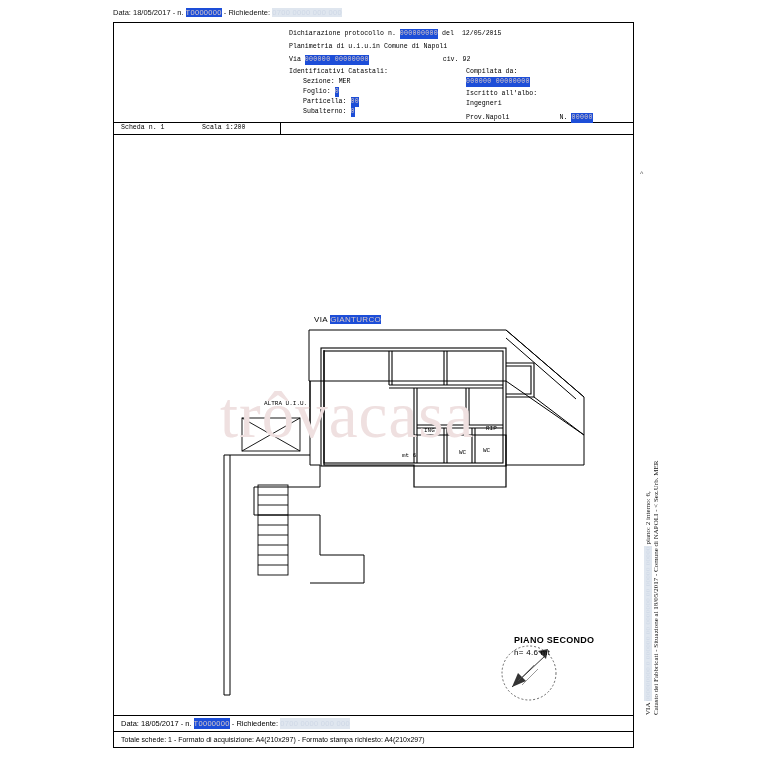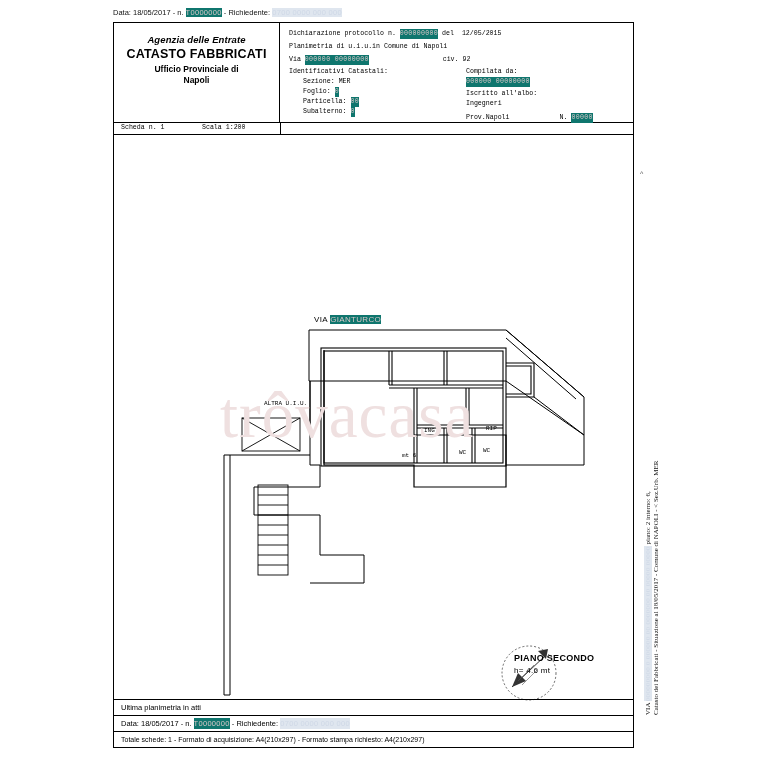--- a/index.html
+++ b/index.html
@@ -26,21 +26,21 @@
     position: absolute;
     left: 113px;
     top: 8px;
     width: 520px;
     font-size: 7.5px;
     color: #111;
     white-space: nowrap;
   }
   .redact {
     display: inline-block;
-    background: #0f766e;
+    background: #1d4ed8;
     color: #d8c8c8;
     letter-spacing: .3px;
   }
   .redact.blue { background:#dfe6ef; color:#cfd8e6; }
 
   
   .doc {
     position: absolute;
     left: 113px;
     top: 22px;
@@ -167,21 +167,21 @@
     position: absolute;
     left: 200px; top: 180px;
     font-family: "Liberation Sans", sans-serif;
     font-size: 8px;
     letter-spacing: .4px;
     text-align: right;
   }
   .piano {
     position: absolute;
     left: 400px;
-    top: 518px;
+    top: 500px;
     font-family: "Liberation Sans", sans-serif;
     font-size: 9px;
     font-weight: bold;
     letter-spacing: .3px;
   }
   .piano .h {
     font-weight: normal;
     font-size: 8px;
     display: block;
     margin-top: 3px;
@@ -239,28 +239,20 @@
   <div class="top-line">
     <span>Data: 18/05/2017 - n.</span>
     <span class="redact">T0000000</span>
     <span>- Richiedente:</span>
     <span class="redact blue">0700 0000 000 000</span>
   </div>
 
   <div class="doc">
 
     <div class="hdr">
-      <div class="hdr-left">
-        <div class="ag-title">Agenzia delle Entrate</div>
-        <div class="cat-title">CATASTO FABBRICATI</div>
-        <div class="uff">
-          <span>Ufficio Provinciale di</span><br>
-          <span>Napoli</span>
-        </div>
-      </div>
       <div class="hdr-right">
         <div class="row">
           <span>Dichiarazione protocollo n.</span>
           <span class="redact">000000000</span>
           <span>del</span>
           &nbsp;<span>12/05/2015</span>
         </div>
         <div class="row" style="margin-top:3px;">
           <span>Planimetria di u.i.u.in Comune di Napoli</span>
         </div>
@@ -405,21 +397,20 @@
       <div class="lbl" style="left:369px; top:312px;">WC</div>
       <div class="lbl" style="left:288px; top:317px;">mt 6</div>
 
       <div class="piano">
         <span>PIANO SECONDO</span>
         <span class="h">h= 4.6 mt</span>
       </div>
     </div>
 
     <div class="footer">
-      <div class="f-row">Ultima planimetria in atti</div>
       <div class="f-row">
         <span>Data: 18/05/2017 - n.</span>
         <span class="redact">T0000000</span>
         <span>- Richiedente:</span>
         <span class="redact blue">0700 0000 000 000</span>
       </div>
       <div class="f-row small">Totale schede: 1 - Formato di acquisizione: A4(210x297) - Formato stampa richiesto: A4(210x297)</div>
     </div>
   </div>
 

